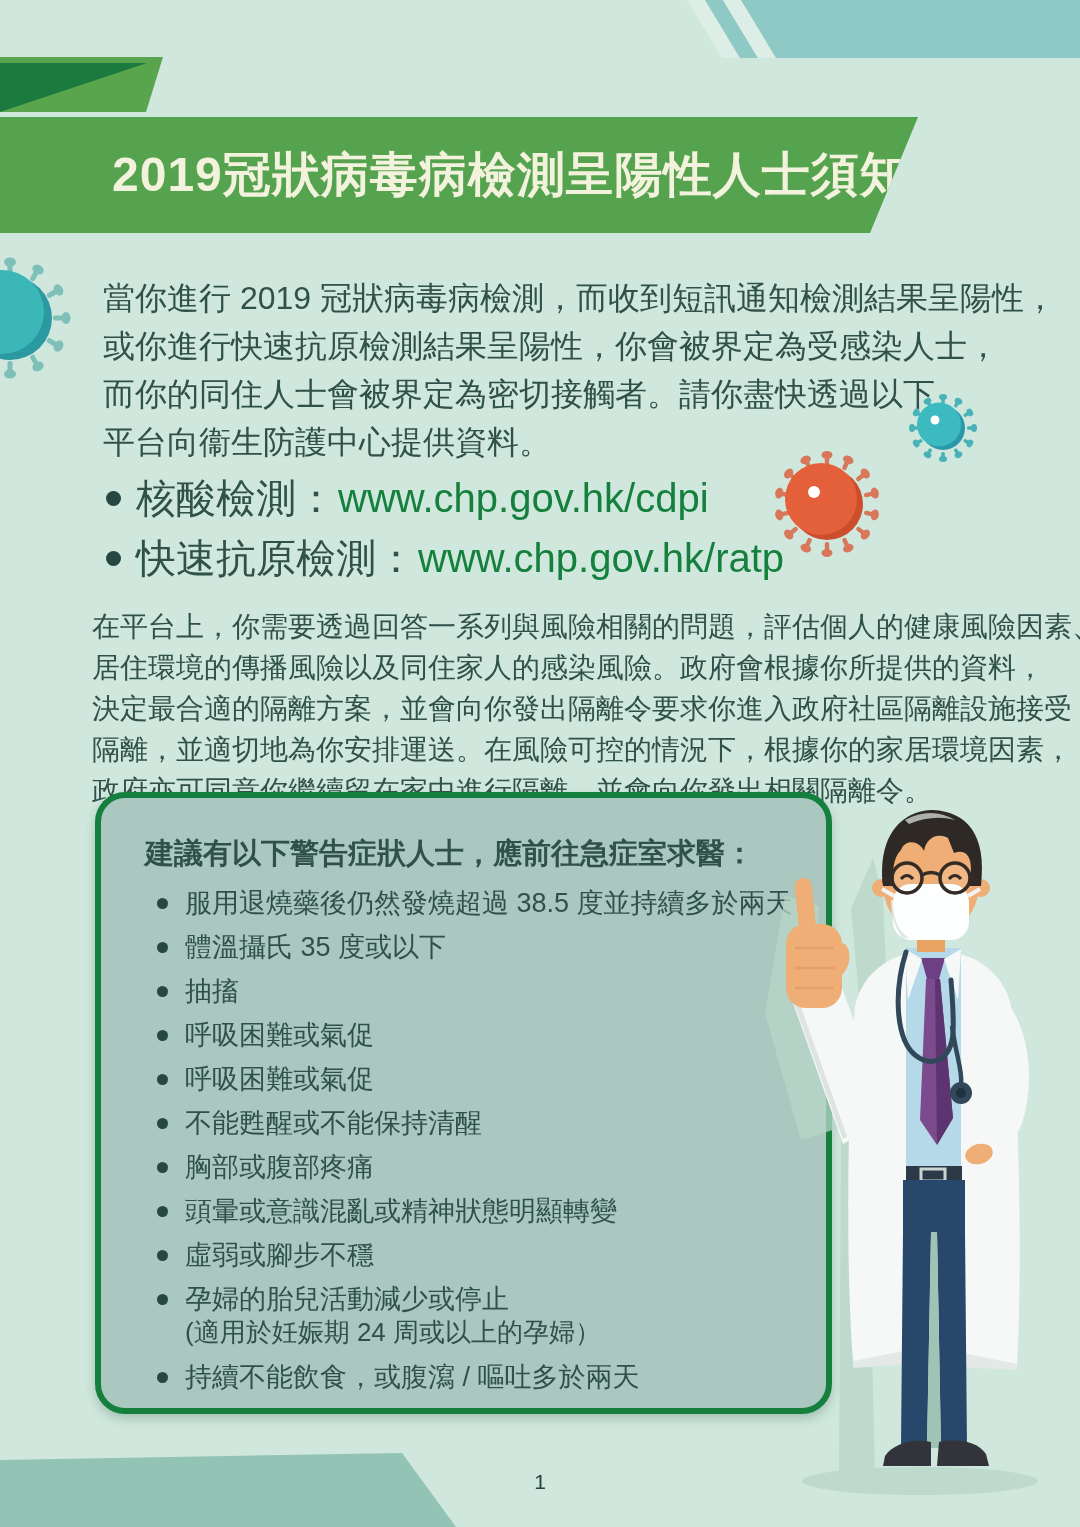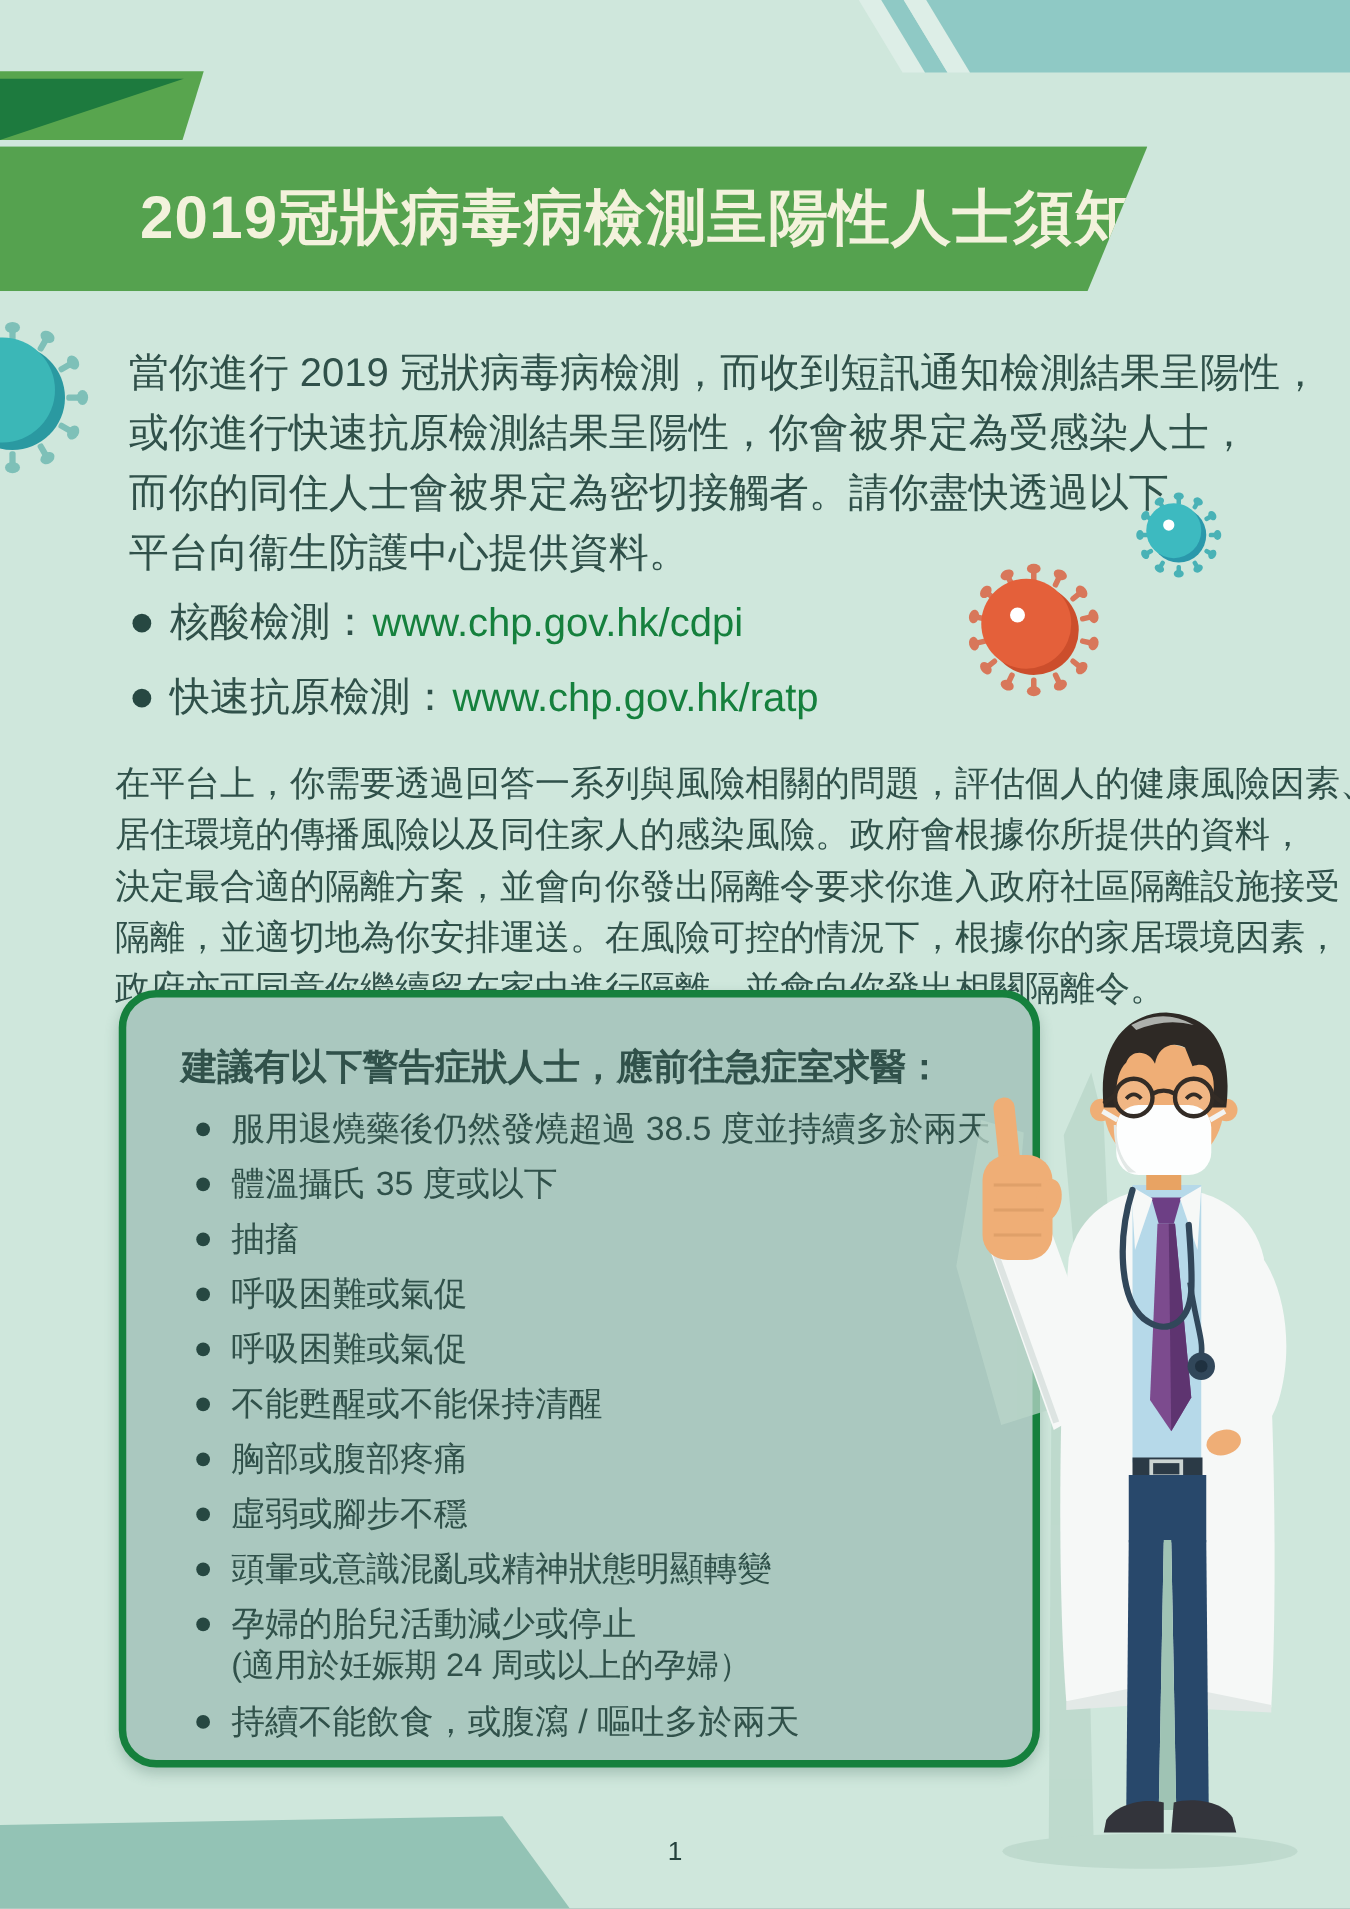--- a/index.html
+++ b/index.html
@@ -22,21 +22,21 @@
   .banner-title{
     position:absolute;left:72px;top:0;height:148px;line-height:116px;
     font-size:48px;font-weight:700;color:#f3f2dc;letter-spacing:1px;white-space:nowrap;margin-left:40px;
   }
 
   
   .intro{left:103px;top:274px;width:960px;font-size:32px;line-height:48px;}
   .intro div{white-space:nowrap;}
 
   .bullets{left:106px;top:468px;width:700px;}
-  .bullet-row{display:flex;align-items:center;height:60px;font-size:32px;white-space:nowrap;}
+  .bullet-row{display:flex;align-items:center;height:60px;font-size:40px;white-space:nowrap;}
   .bdot{width:15px;height:15px;border-radius:50%;background:#274842;margin-right:15px;flex:0 0 auto;}
   .burl{color:#15803d;margin-left:2px;}
 
   
   .platform{left:92px;top:606px;width:970px;font-size:28px;line-height:41px;}
   .platform div{white-space:nowrap;}
 
   
   .wbox{
     left:95px;top:792px;width:737px;height:622px;box-sizing:border-box;
@@ -188,22 +188,22 @@
   <div class="abs wbox">
     <div class="wbox-head">建議有以下警告症狀人士，應前往急症室求醫：</div>
     <ul class="wlist">
       <li><span class="dot"></span><span>服用退燒藥後仍然發燒超過 38.5 度並持續多於兩天</span></li>
       <li><span class="dot"></span><span>體溫攝氏 35 度或以下</span></li>
       <li><span class="dot"></span><span>抽搐</span></li>
       <li><span class="dot"></span><span>呼吸困難或氣促</span></li>
       <li><span class="dot"></span><span>呼吸困難或氣促</span></li>
       <li><span class="dot"></span><span>不能甦醒或不能保持清醒</span></li>
       <li><span class="dot"></span><span>胸部或腹部疼痛</span></li>
+      <li><span class="dot"></span><span>頭暈或意識混亂或精神狀態明顯轉變</span></li>
       <li><span class="dot"></span><span>虛弱或腳步不穩</span></li>
-      <li><span class="dot"></span><span>頭暈或意識混亂或精神狀態明顯轉變</span></li>
       <li><span class="dot"></span><span>孕婦的胎兒活動減少或停止</span>
         <div class="wnote">(適用於妊娠期 24 周或以上的孕婦）</div>
       </li>
       <li class="last"><span class="dot"></span><span>持續不能飲食，或腹瀉 / 嘔吐多於兩天</span></li>
     </ul>
   </div>
 
   <svg class="abs doctor" width="310" height="730" viewBox="0 0 310 730">
 
     <g fill="#b9d6c9" opacity="0.75">

